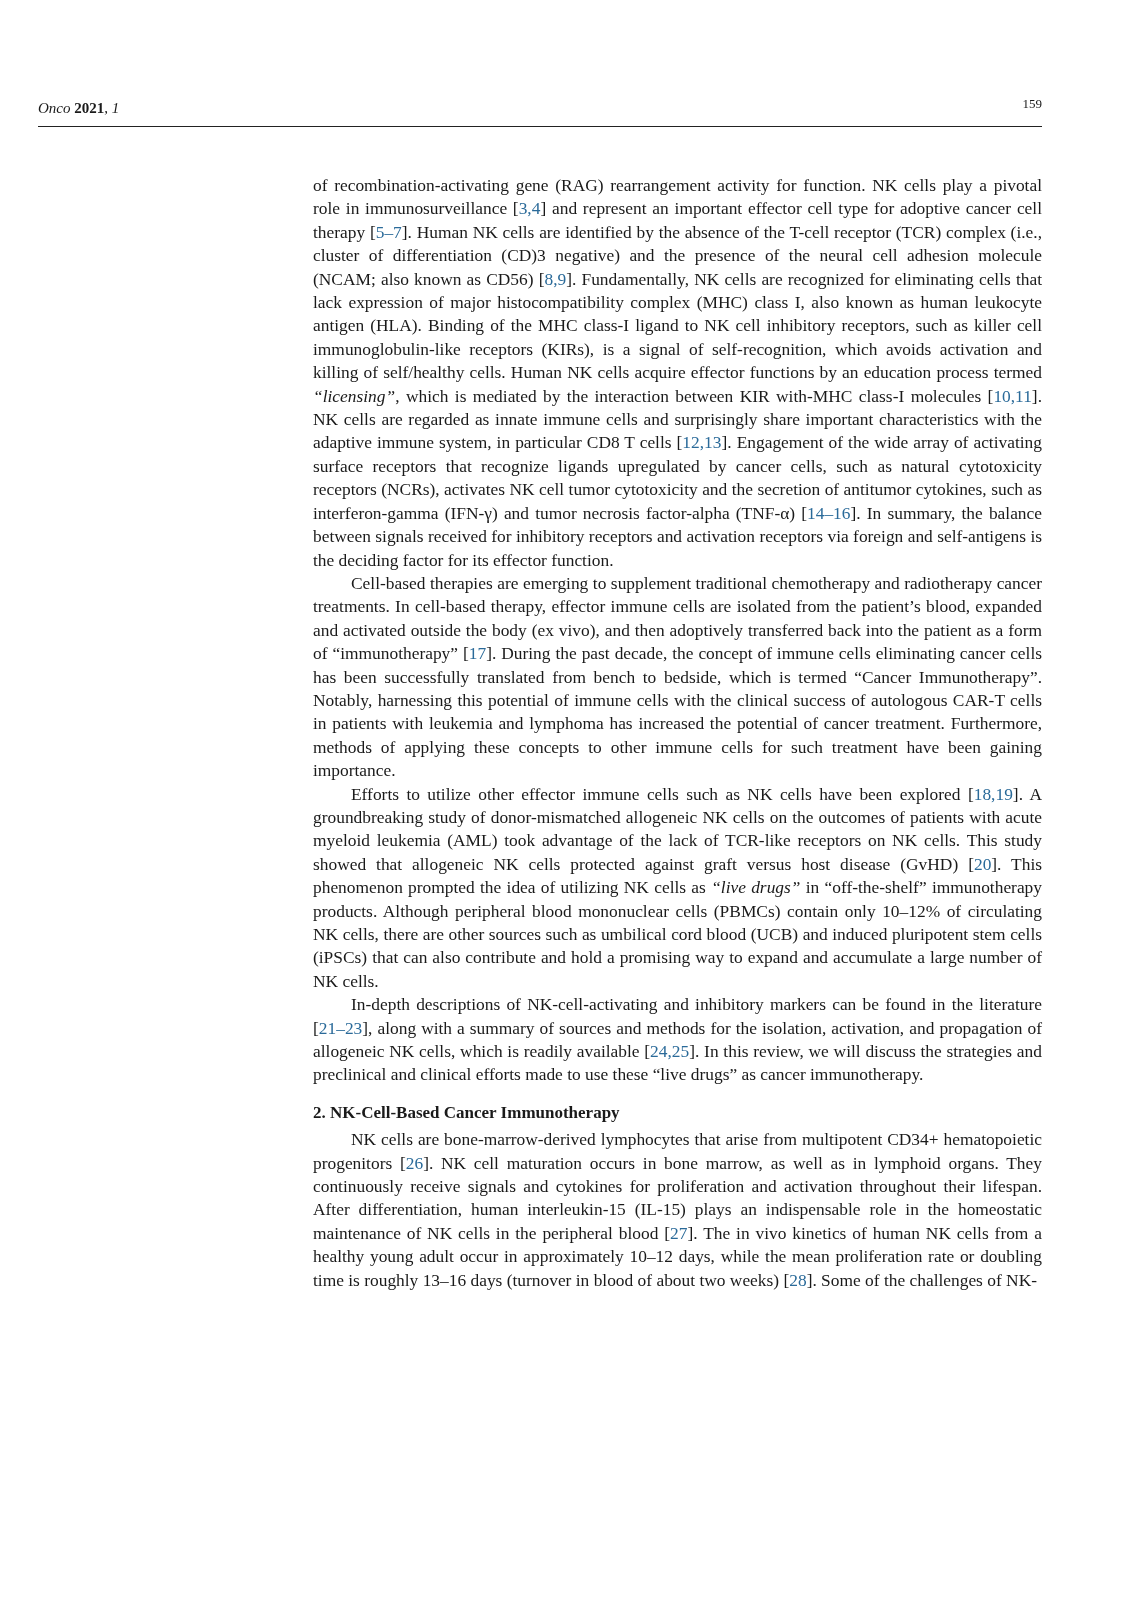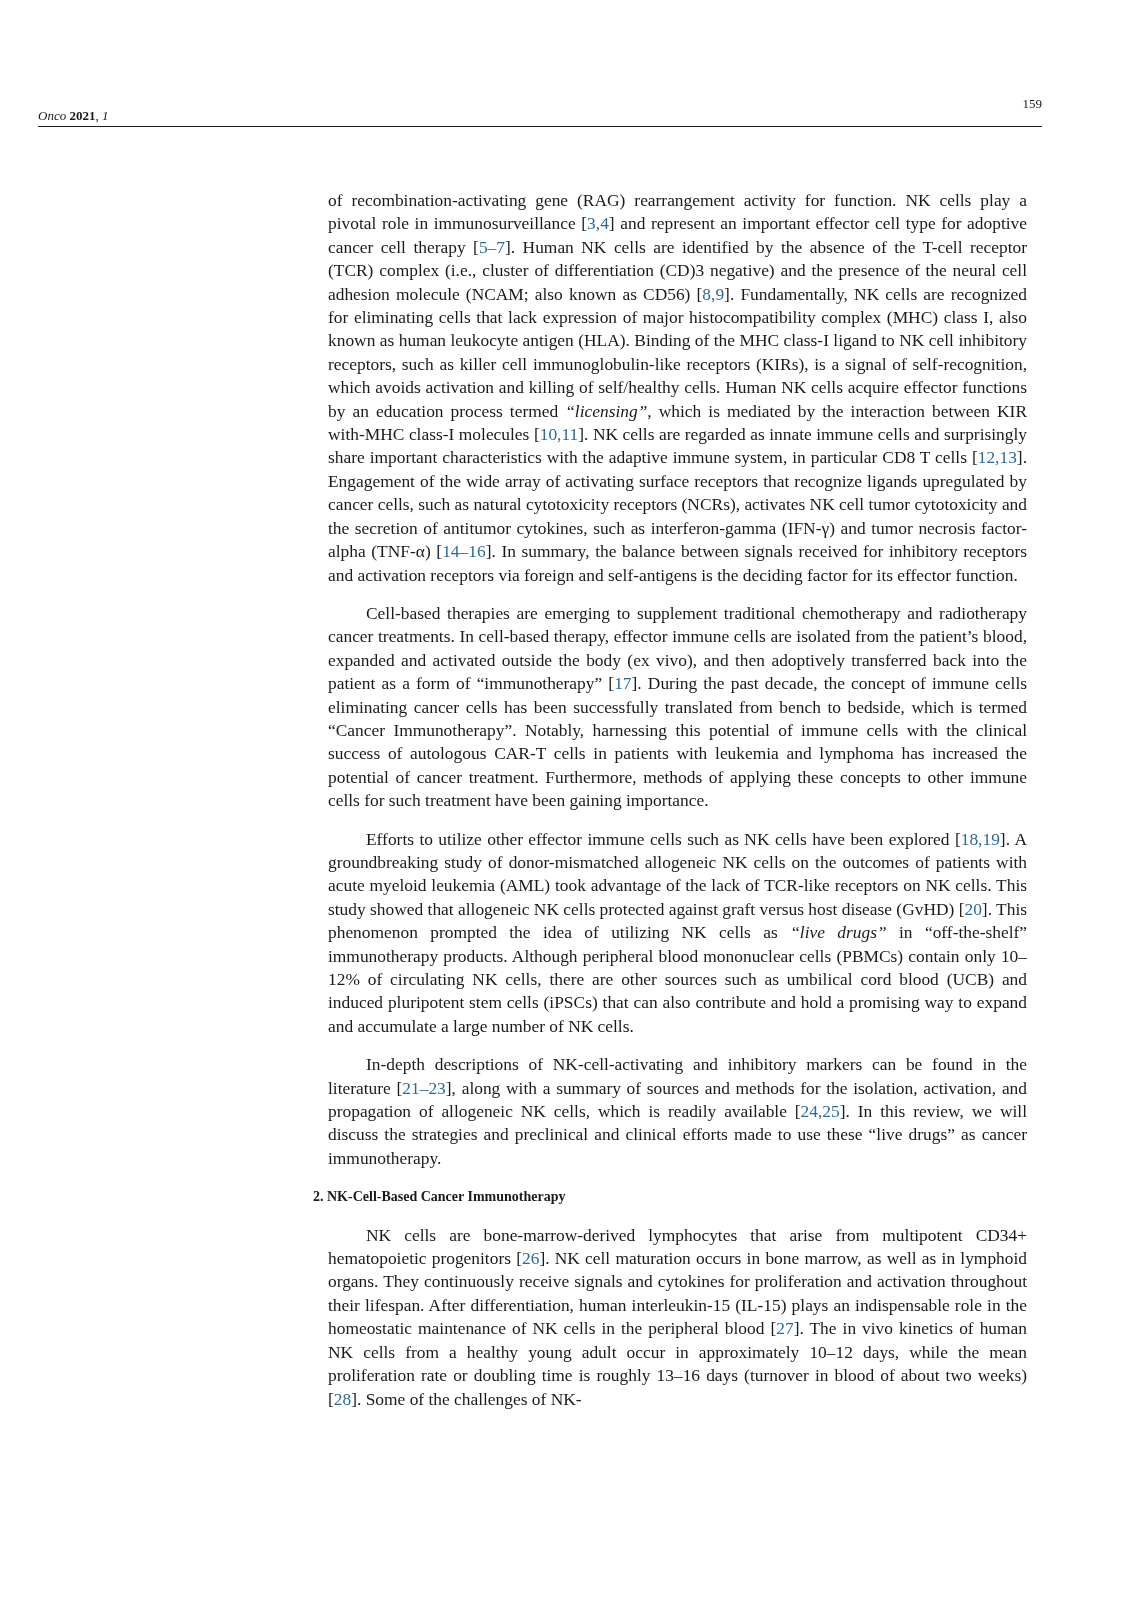--- a/index.html
+++ b/index.html
@@ -1,30 +1,30 @@
 <!DOCTYPE html>
 <html><head>
 <meta charset="utf-8">
 <style>
   html, body { margin: 0; padding: 0; background: #ffffff; }
   body { width: 1131px; height: 1600px; position: relative; overflow: hidden;
          font-family: "Liberation Serif", "DejaVu Serif", serif; color: #1a1a1a; }
   .header { position: absolute; left: 38px; top: 96px; width: 1004px; height: 30px;
             border-bottom: 1.3px solid #222; }
-  .journal { position: absolute; left: 0; top: 12px; font-size: 13px; text-align: center; }
+  .journal { position: absolute; left: 0; top: 4px; font-size: 15px; text-align: center; }
   .journal .jn { font-style: italic; }
   .journal .yr { font-weight: bold; }
   .journal .vol { font-style: italic; }
   .pagenum { position: absolute; right: 0; top: 0; font-size: 13px; }
   .body { position: absolute; left: 313px; top: 174px; width: 729px;
           font-size: 17.4px; line-height: 23.4px; text-align: justify; }
-  .body p { margin: 15px; }
+  .body p { margin: 0; }
   .indent { text-indent: 38px; }
   .cite { color: #2a6a99; }
-  .section { font-weight: bold; margin: 14px 0 4px 0 !important; font-size: 14px; }
+  .section { font-weight: bold; margin: 14px 0 4px 0 !important; font-size: 17px; }
   em { font-style: italic; }
 </style>
 </head>
 <body>
 
 <div class="header">
   <div class="journal">
     <span class="jn">Onco</span>
     <span class="yr">2021</span><span>, </span><span class="vol">1</span>
   </div>

